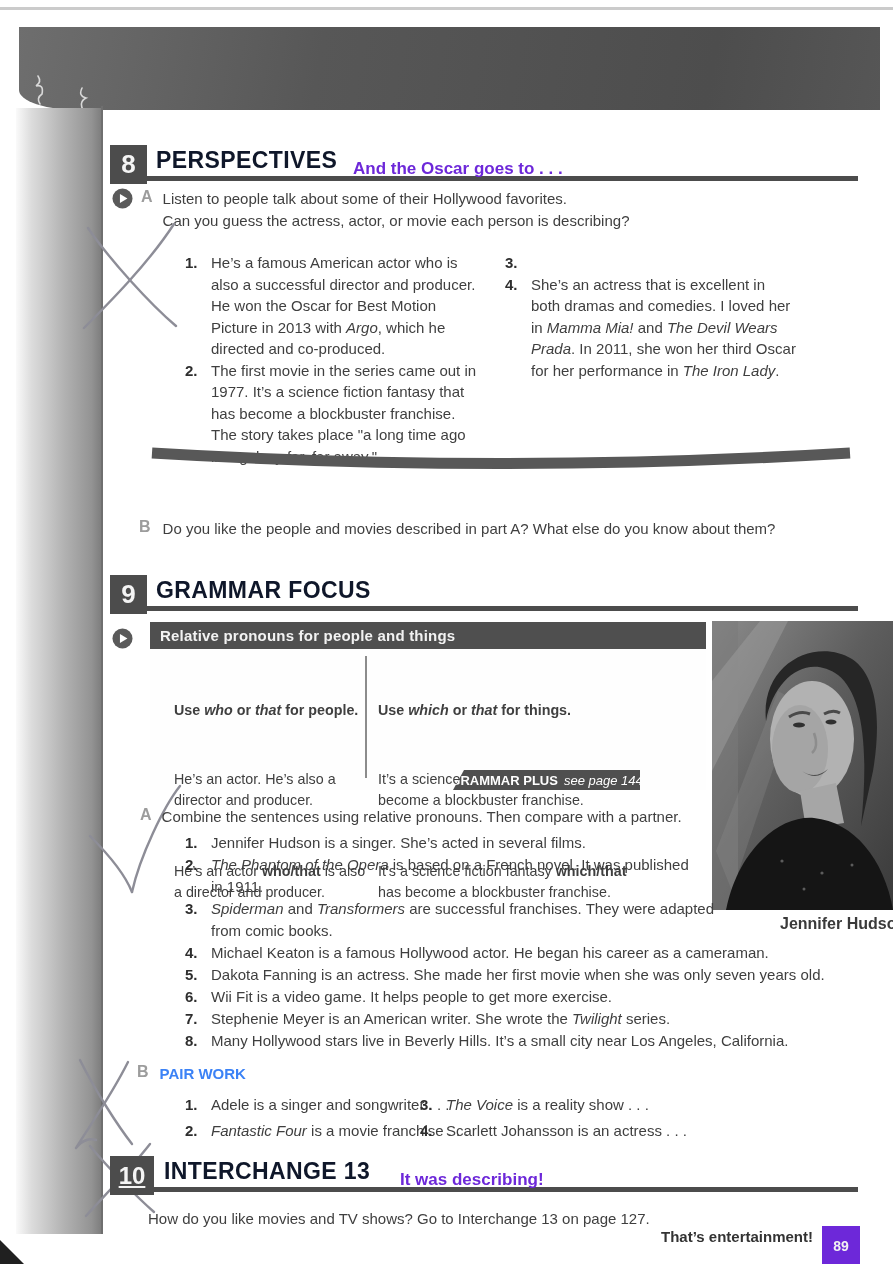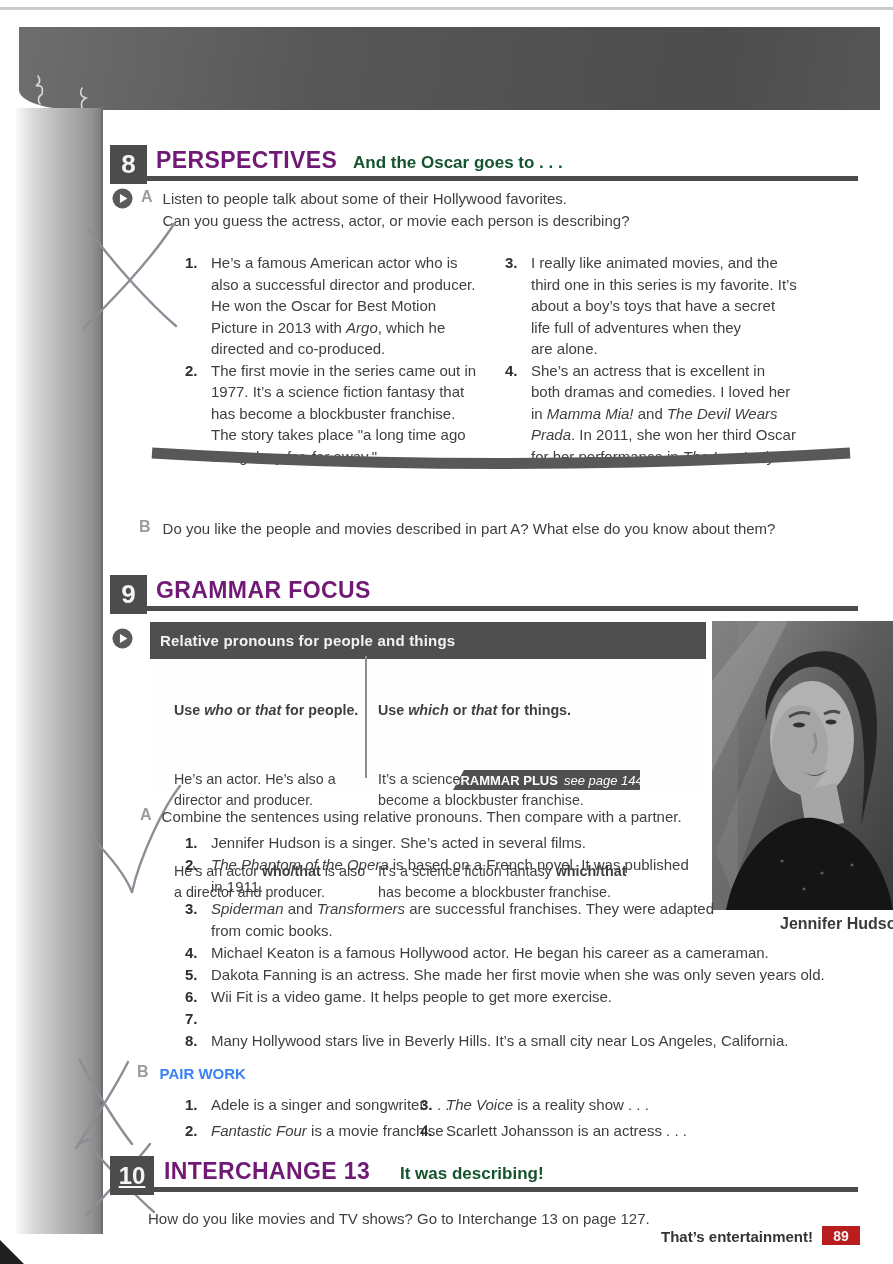--- a/index.html
+++ b/index.html
@@ -27,22 +27,22 @@
   
   .sec-head { left:110px; width:748px; height:42px; }
   .sec-underline { position:absolute; left:0; top:31px; width:748px; height:5px; background:#4c4c4c; }
   .sec-badge {
     position:absolute; left:0; top:0; width:37px; height:39px; background:#4c4c4c;
     color:#f4f4f4; font-size:26px; font-weight:bold;
     display:flex; align-items:center; justify-content:center; z-index:2;
   }
   .sec-badge.wide { width:44px;text-decoration:underline; }
   .sec-title { position:absolute; left:46px; top:2px; font-size:23px; font-weight:bold;
-    color:#701a75; letter-spacing:.4px; white-space:pre; }
-  .sec-sub { position:absolute; top:8px; font-size:17px; font-weight:bold; color:#14532d; white-space:pre; }
+    color:#0f172a; letter-spacing:.4px; white-space:pre; }
+  .sec-sub { position:absolute; top:14px; font-size:17px; font-weight:bold; color:#6d28d9; white-space:pre; }
 
   
   .body-text { font-size:15px; line-height:22px; color:#3f3f3f; white-space:pre; }
   .part-label { font-size:16px; font-weight:bold; color:#9c9c9c; }
   .play-icon { width:21px; height:21px; display:block; }
 
   .flex-row { display:flex; align-items:flex-start; }
 
   
   .persp-grid { left:185px; top:252px; width:670px; display:flex; }
@@ -50,21 +50,21 @@
   .persp-col.c1 { width:320px; }
   .persp-col.c2 { width:340px; }
   .num-item { display:flex; font-size:15px; line-height:21.5px; }
   .num-item .num { font-weight:bold; color:#2e2e2e; width:26px; flex:none; }
   .num-item .txt { white-space:pre; }
 
   .curved-rule { left:148px; top:444px; width:706px; height:34px; }
 
   
   .grammar-box { left:150px; top:622px; width:556px; height:168px; background:#fefefe; }
-  .gb-head { height:37px; background:#4f4f4f; color:#f2f2f2; font-weight:bold; font-size:15px;
+  .gb-head { height:27px; background:#4f4f4f; color:#f2f2f2; font-weight:bold; font-size:15px;
     display:flex; align-items:center; padding-left:10px; letter-spacing:.2px; }
   .gb-col { position:absolute; top:32px; font-size:14.3px; line-height:21px; white-space:pre; }
   .gb-col.left { left:24px; }
   .gb-col.right { left:228px; }
   .gb-rule { font-weight:bold; margin:4px 0 3px 0; }
   .gb-ex { margin:3px 0 5px 0; }
   .gb-divider { position:absolute; left:215px; top:34px; width:2px; height:122px; background:#8c8c8c; }
   .grammar-plus {
     position:absolute; left:303px; top:148px; width:187px; height:20px; background:#4f4f4f;
     clip-path:polygon(11px 0,100% 0,100% 100%,0 100%);
@@ -84,21 +84,21 @@
   .pair-col { display:flex; flex-direction:column; }
   .pair-col.c1 { width:235px; }
   .pair-grid .num-item { line-height:26px; }
 
   .pencil { stroke:#8d8d97; stroke-width:2.4; fill:none; stroke-linecap:round; }
   .band-scratch { stroke:#d9d9d9; stroke-width:1.6; fill:none; stroke-linecap:round; }
 
   
   .footer-tagline { left:545px; top:1228px; width:268px; text-align:right;
     font-size:15px; font-weight:bold; color:#333333; white-space:pre; }
-  .page-badge { left:822px; top:1226px; width:38px; height:19px; background:#b91c1c;
+  .page-badge { left:822px; top:1226px; width:38px; height:39px; background:#6d28d9;
     color:#f2f2f2; font-size:14px; font-weight:bold;
     display:flex; align-items:center; justify-content:center; }
 </style>
 </head>
 <body>
 
 <div class="abs top-hairline"></div>
 <div class="abs top-band"></div>
 <svg class="abs" style="left:30px;top:70px;width:70px;height:40px;">
   <path class="band-scratch" d="M8,6 q4,6 -2,10 q8,-2 6,8 q-6,4 -2,10"></path>
@@ -136,21 +136,20 @@
       <span class="txt">He’s a famous American actor who is<br>also a successful director and producer.<br>He won the Oscar for Best Motion<br>Picture in 2013 with <i>Argo</i>, which he<br>directed and co-produced.</span>
     </div>
     <div class="num-item">
       <span class="num">2.</span>
       <span class="txt">The first movie in the series came out in<br>1977. It’s a science fiction fantasy that<br>has become a blockbuster franchise.<br>The story takes place "a long time ago<br>in a galaxy far, far away."</span>
     </div>
   </div>
   <div class="persp-col c2">
     <div class="num-item">
       <span class="num">3.</span>
-      <span class="txt">I really like animated movies, and the<br>third one in this series is my favorite. It’s<br>about a boy’s toys that have a secret<br>life full of adventures when they<br>are alone.</span>
     </div>
     <div class="num-item">
       <span class="num">4.</span>
       <span class="txt">She’s an actress that is excellent in<br>both dramas and comedies. I loved her<br>in <i>Mamma Mia!</i> and <i>The Devil Wears<br>Prada</i>. In 2011, she won her third Oscar<br>for her performance in <i>The Iron Lady</i>.</span>
     </div>
   </div>
 </div>
 
 <svg class="abs curved-rule">
   <path d="M4,9 Q353,30 702,9" stroke="#585858" stroke-width="11" fill="none"></path>
@@ -253,20 +252,21 @@
   <div class="num-item">
       <span class="num">5.</span>
       <span class="txt">Dakota Fanning is an actress. She made her first movie when she was only seven years old.</span>
     </div>
   <div class="num-item">
       <span class="num">6.</span>
       <span class="txt">Wii Fit is a video game. It helps people to get more exercise.</span>
     </div>
   <div class="num-item">
       <span class="num">7.</span>
+      <span class="txt">Stephenie Meyer is an American writer. She wrote the <i>Twilight</i> series.</span>
     </div>
   <div class="num-item">
       <span class="num">8.</span>
       <span class="txt">Many Hollywood stars live in Beverly Hills. It’s a small city near Los Angeles, California.</span>
     </div>
 </div>
 
 <svg class="abs" style="left:68px;top:1052px;width:74px;height:104px;">
   <path class="pencil" d="M12,8 C28,40 50,74 64,92"></path>
   <path class="pencil" d="M60,10 C42,46 20,76 8,96 M8,96 C14,88 22,86 28,88"></path>

